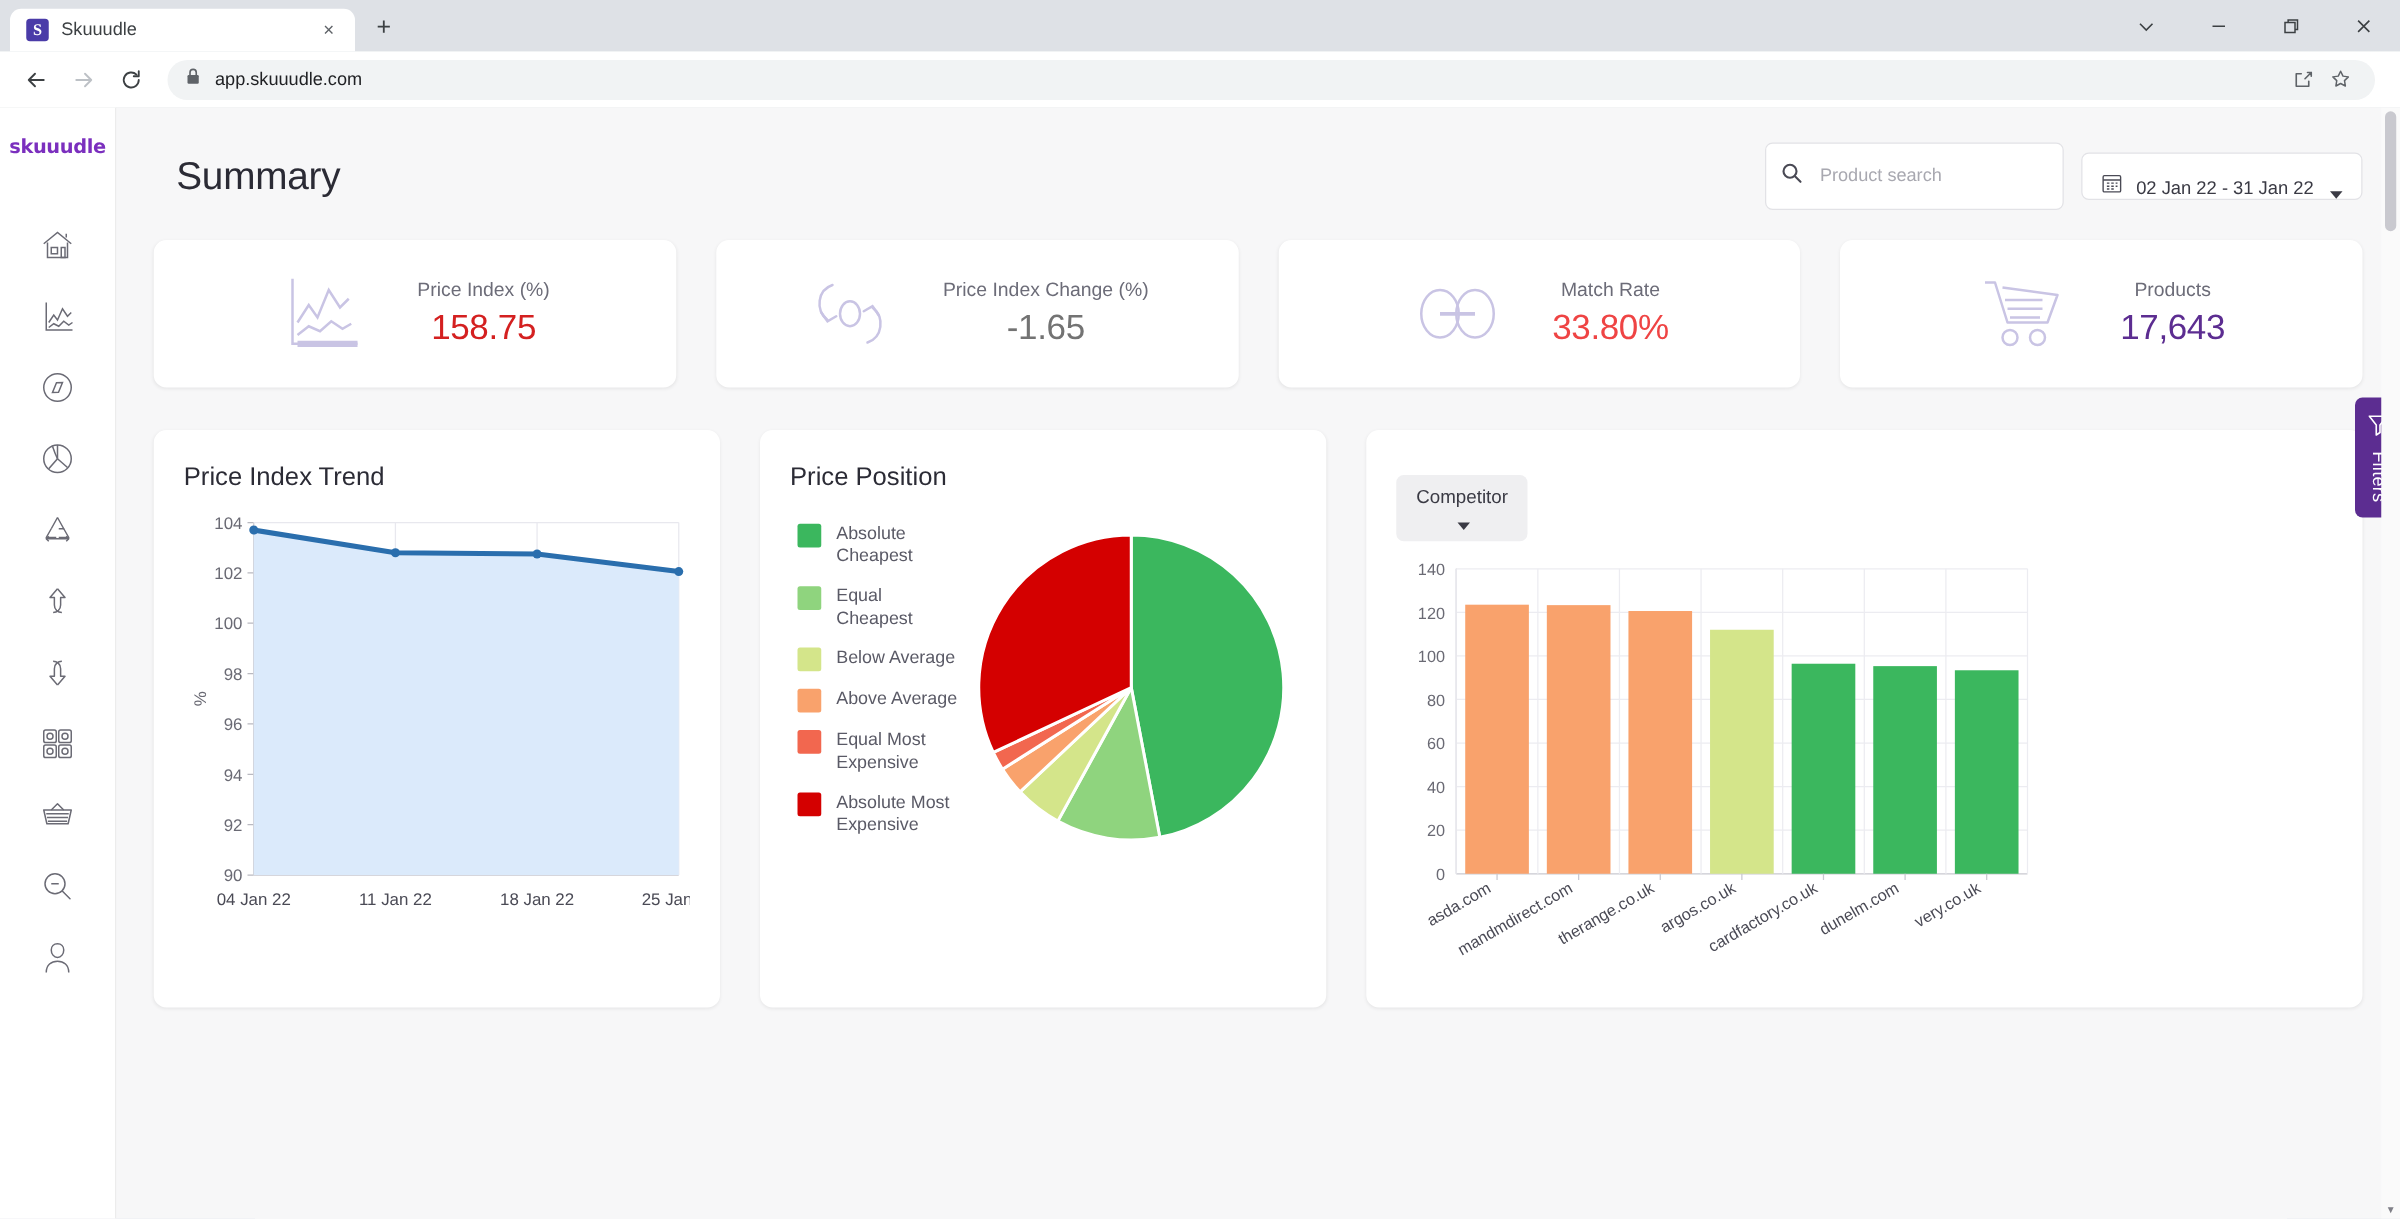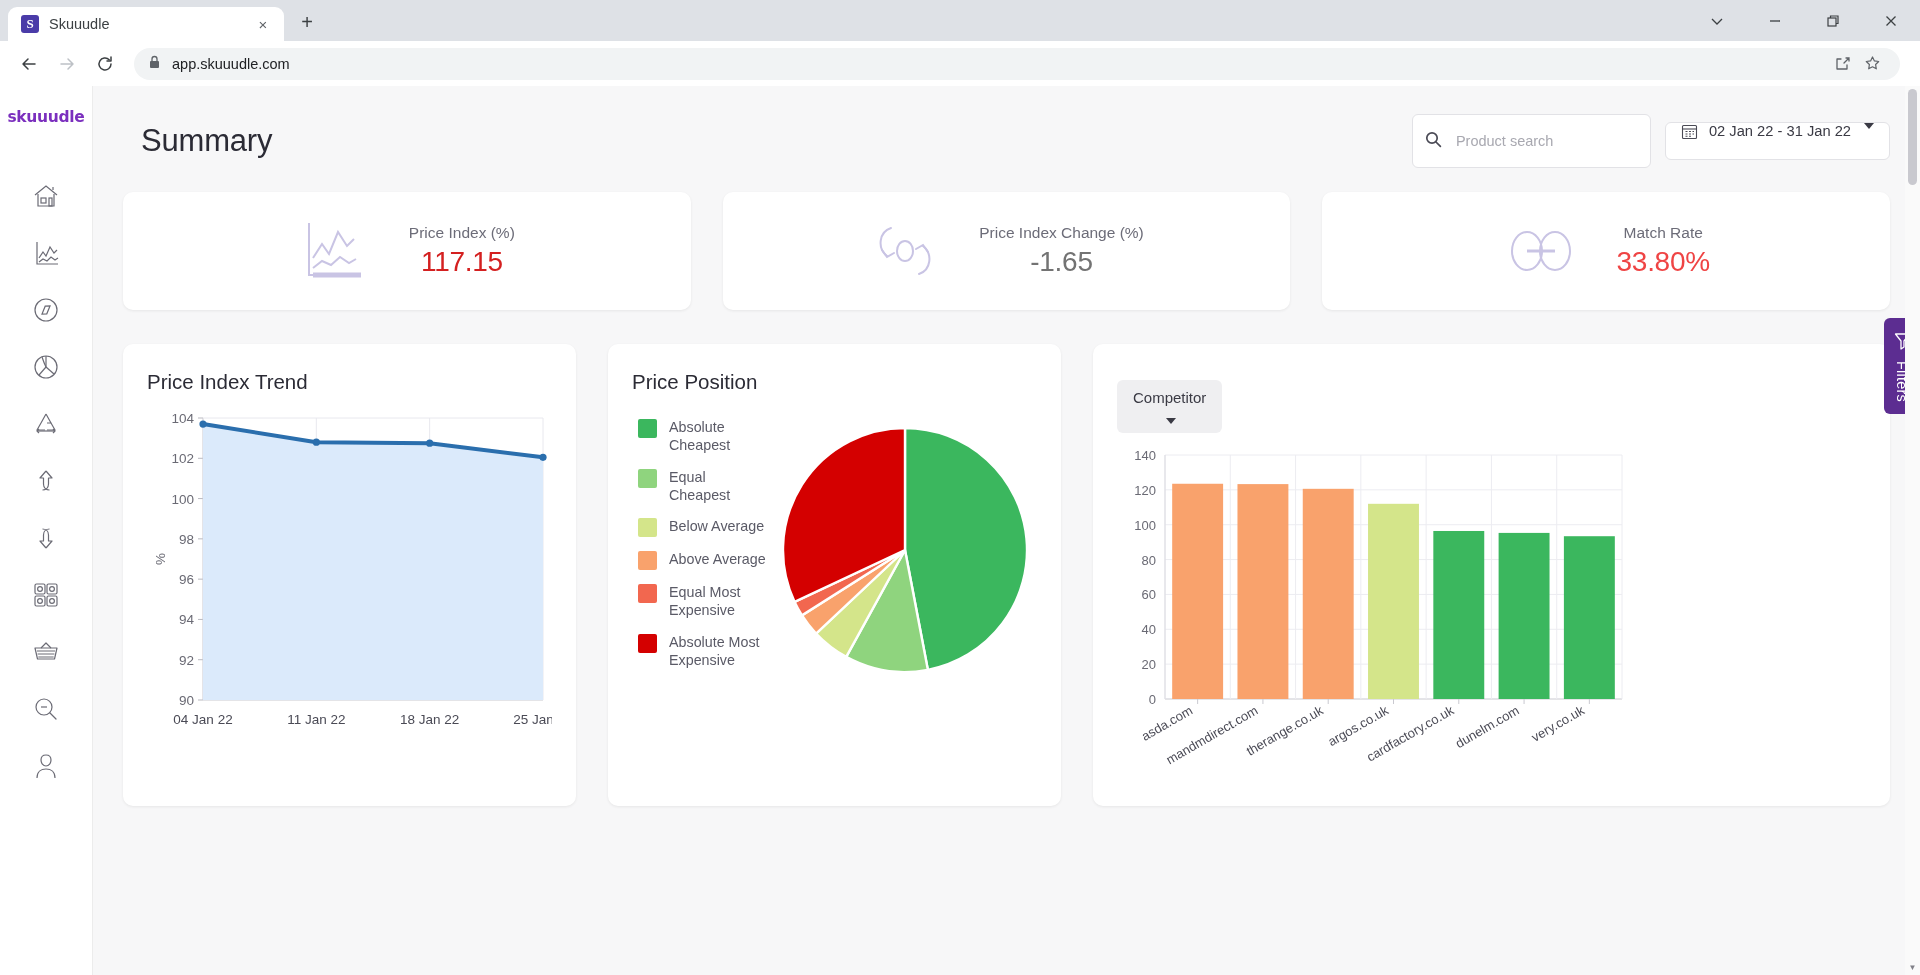--- a/index.html
+++ b/index.html
@@ -68,21 +68,21 @@
     width:239px; height:54px; border:1px solid #e2e2e6; border-radius:6px;
     background:#fff; display:flex; align-items:center; padding:0 12px; gap:14px;
   }
   .searchbox input {
     border:none; outline:none; font-size:14.5px; color:#444; width:100%;
     font-family:"Liberation Sans", sans-serif; background:transparent;
   }
   .searchbox input::placeholder { color:#a8a8b0; }
   .datepicker {
     height:38px; border:1px solid #e2e2e6; border-radius:6px; background:#fff;
-    display:flex; align-items:flex-start; padding:0 15px; gap:11px; font-size:14.7px; color:#3a3a44;
+    display:flex; align-items:flex-end; padding:0 15px; gap:11px; font-size:14.7px; color:#3a3a44;
   }
   .caret { width:0;height:0;border-left:5px solid transparent;border-right:5px solid transparent;
     border-top:6px solid #3a3a44; margin-left:2px; }
 
   
   .kpis { display:flex; gap:32px; margin-bottom:34px; }
   .kpi {
     flex:1; height:118px; background:#ffffff; border-radius:10px;
     box-shadow:0 1px 3px rgba(0,0,0,0.07); display:flex; align-items:center;
     justify-content:center; gap:38px; padding:0 20px;
@@ -365,21 +365,21 @@
           <span class="kpi-icon">
             <svg width="72" height="66" viewBox="0 0 72 66" fill="none" stroke="#c9c4e4" stroke-width="2">
               <path d="M10 5v52h52"></path>
                 <path d="M14 40l9-14 7 10 9-22 9 14 7-7"></path>
                 <path d="M14 50l9-7 9 4 9-8 9 6 7-4"></path>
               <path d="M14 57h48" stroke-width="5"></path>
             </svg>
           </span>
           <span class="kpi-text">
             <span class="kpi-label" style="display:block">Price Index (%)</span>
-            <span class="kpi-value" style="display:block;color:#d42020">117.15</span>
+            <span class="kpi-value" style="display:block;color:#d42020">158.75</span>
           </span>
         </div>
 
         <div class="kpi">
           <span class="kpi-icon">
             <svg width="72" height="66" viewBox="0 0 72 66" fill="none" stroke="#c9c4e4" stroke-width="2" stroke-linecap="round">
               <path d="M22 10c-12 4-14 20-4 28"></path>
                 <path d="M13 32l5 7 7-4"></path>
               <ellipse cx="36" cy="33" rx="8" ry="10"></ellipse>
               <path d="M50 56c12-4 14-20 4-28"></path>
@@ -399,20 +399,34 @@
                 <ellipse cx="52" cy="28" rx="15" ry="19"></ellipse>
               <path d="M24 28h28" stroke-width="3"></path>
             </svg>
           </span>
           <span class="kpi-text">
             <span class="kpi-label" style="display:block">Match Rate</span>
             <span class="kpi-value" style="display:block;color:#ef4444">33.80%</span>
           </span>
         </div>
 
+        <div class="kpi">
+          <span class="kpi-icon">
+            <svg width="76" height="66" viewBox="0 0 76 66" fill="none" stroke="#c9c4e4" stroke-width="2" stroke-linejoin="round">
+              <path d="M6 8h8l10 32h32l8-22-44-6"></path>
+              <path d="M22 22h30M24 29h28M26 36h24"></path>
+              <circle cx="26" cy="52" r="6"></circle>
+                <circle cx="48" cy="52" r="6"></circle>
+            </svg>
+          </span>
+          <span class="kpi-text">
+            <span class="kpi-label" style="display:block">Products</span>
+            <span class="kpi-value" style="display:block;color:#5c2d91">17,643</span>
+          </span>
+        </div>
       </div>
 
       <div class="panels">
 
         <div class="panel panel-a">
           <div class="panel-title">Price Index Trend</div>
           <div class="linechart">
             <svg id="svg-line" width="405" height="360" viewBox="0 0 405 360">
                 <text x="47" y="297" text-anchor="end" font-size="13.5" fill="#6a6a74" font-family="&quot;Liberation Sans&quot;, sans-serif">90</text>
                 <line x1="51" y1="292" x2="56" y2="292" stroke="#b9b9c0" stroke-width="1"></line>

